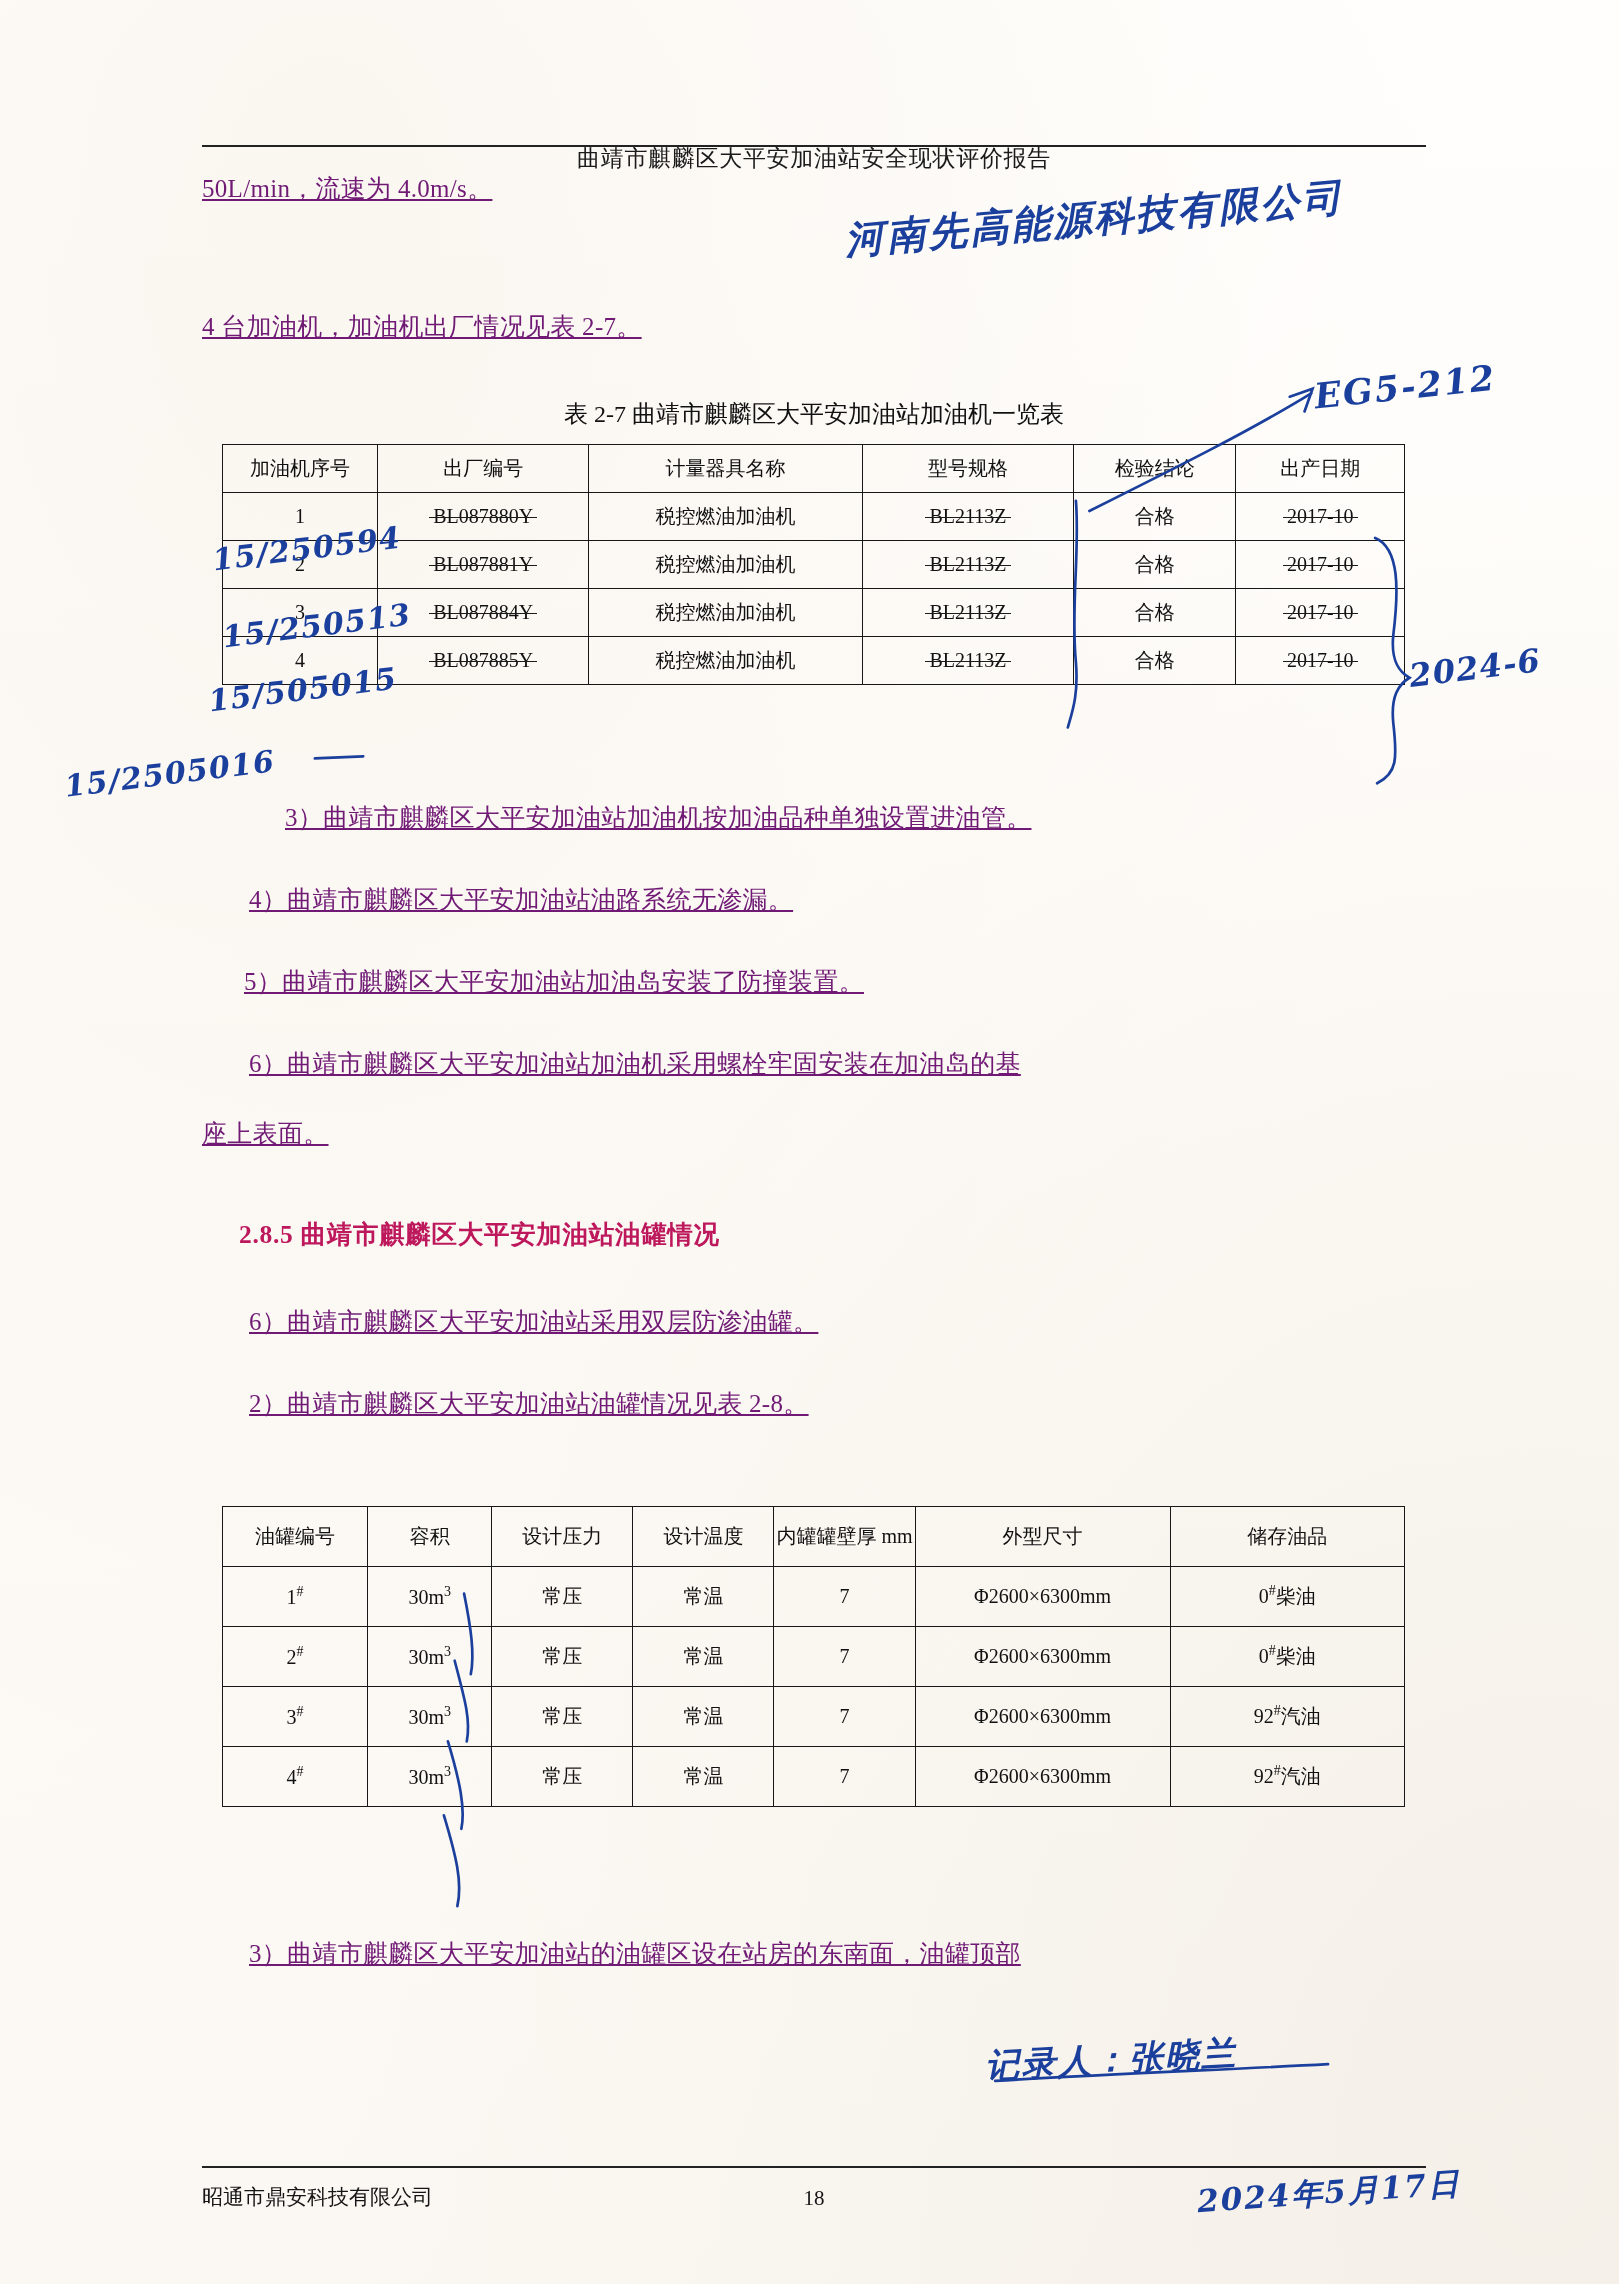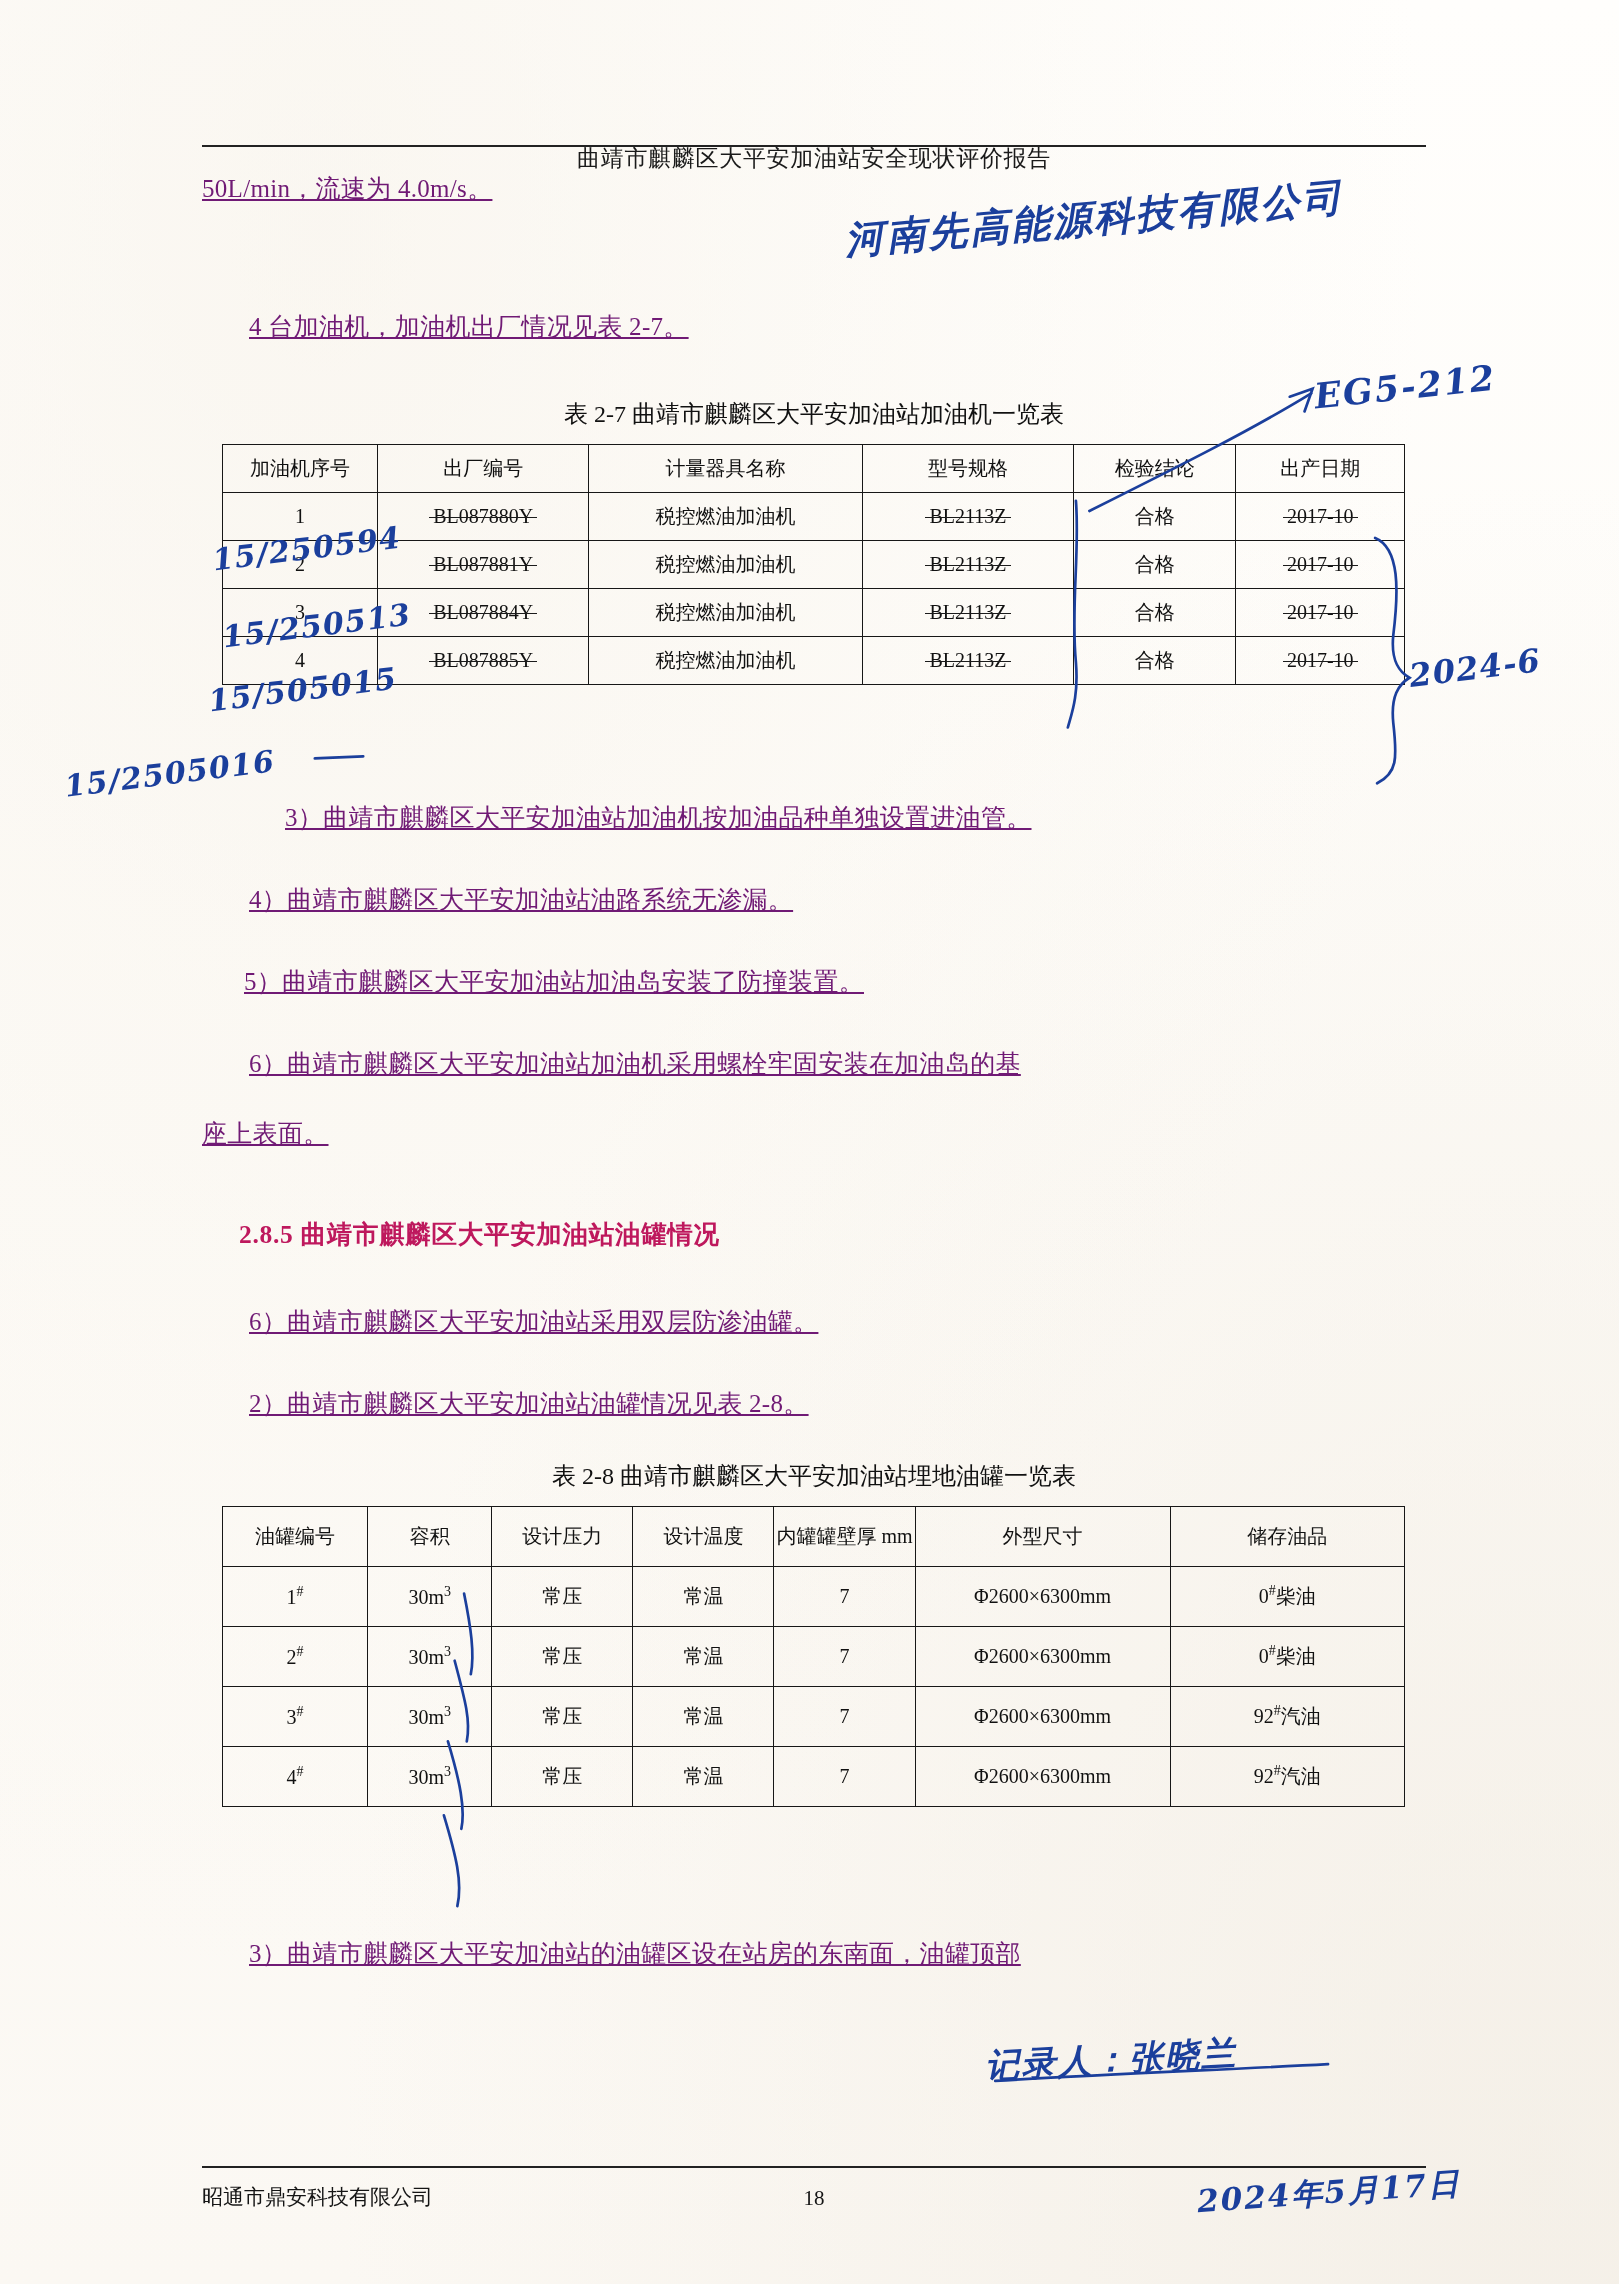--- a/index.html
+++ b/index.html
@@ -183,21 +183,21 @@
 
   <div class="content">
 
     <div class="header">
       <span class="header-title">曲靖市麒麟区大平安加油站安全现状评价报告</span>
     </div>
     <div class="header-rule"></div>
 
     <div class="para" style="left:0; top:171px;">50L/min，流速为 4.0m/s。</div>
 
-    <div class="para" style="left:0; top:309px;margin-left:47px;">4 台加油机，加油机出厂情况见表 2-7。</div>
+    <div class="para" style="left:0; top:309px;">4 台加油机，加油机出厂情况见表 2-7。</div>
 
     <div class="tbl-caption" style="left:0; top:398px; width:1224px;">表 2-7      曲靖市麒麟区大平安加油站加油机一览表</div>
 
     <table class="doc" id="tbl27" style="left:20px; top:444px; width:1183px;">
       <thead>
         <tr>
           <th style="width:148px;">加油机序号</th>
           <th style="width:202px;">出厂编号</th>
           <th style="width:262px;">计量器具名称</th>
           <th style="width:202px;">型号规格</th>
@@ -245,21 +245,20 @@
     <div class="para" style="left:47px; top:882px;">4）曲靖市麒麟区大平安加油站油路系统无渗漏。</div>
     <div class="para" style="left:42px; top:964px;">5）曲靖市麒麟区大平安加油站加油岛安装了防撞装置。</div>
     <div class="para" style="left:47px; top:1046px;">6）曲靖市麒麟区大平安加油站加油机采用螺栓牢固安装在加油岛的基</div>
     <div class="para" style="left:0; top:1116px;">座上表面。</div>
 
     <div class="sec-head" style="left:37px; top:1217px;">2.8.5    曲靖市麒麟区大平安加油站油罐情况</div>
 
     <div class="para" style="left:47px; top:1304px;">6）曲靖市麒麟区大平安加油站采用双层防渗油罐。</div>
     <div class="para" style="left:47px; top:1386px;">2）曲靖市麒麟区大平安加油站油罐情况见表 2-8。</div>
 
-    <div class="tbl-caption" style="left:0; top:1460px; width:1224px;">表 2-8  曲靖市麒麟区大平安加油站埋地油罐一览表</div>
 
     <table class="doc" id="tbl28" style="left:20px; top:1506px; width:1183px;">
       <thead>
         <tr>
           <th style="width:145px;">油罐编号</th>
           <th style="width:124px;">容积</th>
           <th style="width:141px;">设计压力</th>
           <th style="width:141px;">设计温度</th>
           <th style="width:141px;">内罐罐壁厚 mm</th>
           <th style="width:255px;">外型尺寸</th>

